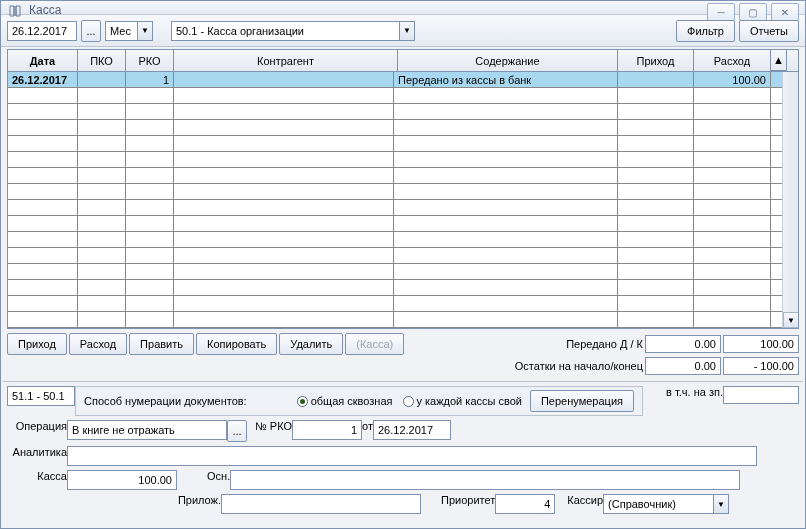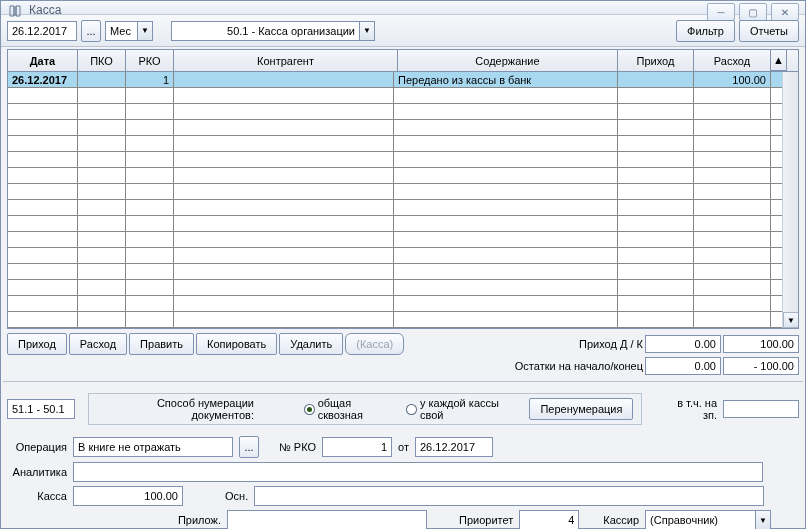--- a/index.html
+++ b/index.html
@@ -70,21 +70,21 @@
   .btn {
     height: 22px;
     border: 1px solid #7f93b0;
     background: linear-gradient(#fbfcfe, #e4eaf3);
     font: inherit;
     padding: 0 10px;
     cursor: pointer;
     border-radius: 2px;
   }
   .btn.small { padding: 0 4px; min-width: 20px; }
-  .btn.disabled { color: #9aa3ae; border-radius: 6px; }
+  .btn.disabled { color: #9aa3ae; }
   .combo {
     display: inline-flex;
     align-items: stretch;
     height: 20px;
   }
   .combo .txt { border-right: none; }
   .combo .dd {
     width: 16px;
     border: 1px solid #7f93b0;
     background: linear-gradient(#f6f9fd, #dde5ef);
@@ -185,22 +185,21 @@
     margin: 4px 2px;
   }
   .panel {
     margin: 2px 6px 0 6px;
     border: 1px solid #bac4d1;
     background: #eef1f6;
     padding: 4px 6px;
   }
   .formrow {
     display: flex;
-    align-items: center;
-    gap: 6px;
+    align-items: flex-start;
     margin-bottom: 4px;
   }
   .lbl {
     color: #000;
     text-align: right;
   }
   .lbl.w60 { width: 60px; }
   .radio {
     width: 11px; height: 11px;
     border: 1px solid #5a6b80;
@@ -247,21 +246,21 @@
 
   <div class="toolbar">
     <input class="txt" style="width: 70px;" value="26.12.2017">
     <button class="btn small">...</button>
     <span class="combo">
       <input class="txt" style="width: 32px;" value="Мес">
       <span class="dd">▼</span>
     </span>
     <span style="width:10px"></span>
     <span class="combo">
-      <input class="txt" style="width: 188px; text-align: right;" value="50.1 - Касса организации">
+      <input class="txt" style="width: 228px;" value="50.1 - Касса организации">
       <span class="dd">▼</span>
     </span>
     <span style="flex:1"></span>
     <button class="btn">Фильтр</button>
     <button class="btn">Отчеты</button>
   </div>
 
   <div class="grid-wrap">
     <div class="grid-head">
       <div class="gh col-date">Дата</div>
@@ -425,36 +424,36 @@
   </div>
 
   <div class="btnrow">
     <button class="btn">Приход</button>
     <button class="btn">Расход</button>
     <button class="btn">Править</button>
     <button class="btn">Копировать</button>
     <button class="btn">Удалить</button>
     <button class="btn disabled">(Касса)</button>
     <span class="spacer"></span>
-    <span class="lbl">Приход Д / К</span>
+    <span class="lbl">Передано Д / К</span>
     <input class="numbox" readonly="" value="0.00" style="">
     <input class="numbox" readonly="" value="100.00" style="">
   </div>
   <div class="btnrow" style="padding-top:0">
     <span class="spacer"></span>
     <span class="lbl">Остатки на начало/конец</span>
     <input class="numbox" readonly="" value="0.00" style="">
     <input class="numbox" readonly="" value="- 100.00" style="">
   </div>
 
   <div class="hr"></div>
 
   <div class="formrow" style="padding:0 6px">
     <input class="txt" style="width: 68px;" value="51.1 - 50.1">
-    <div class="panel" style="margin:7px; padding:3px 8px; display:flex; align-items:center; gap:8px">
+    <div class="panel" style="margin:0; padding:3px 8px; display:flex; align-items:center; gap:8px">
       <span class="lbl">Способ нумерации документов:</span>
       <span class="radiogroup">
         <span class="radiolabel">
           <span class="radio checked"></span>
           <span>общая сквозная</span>
         </span>
         <span class="radiolabel">
           <span class="radio"></span>
           <span>у каждой кассы свой</span>
         </span>

